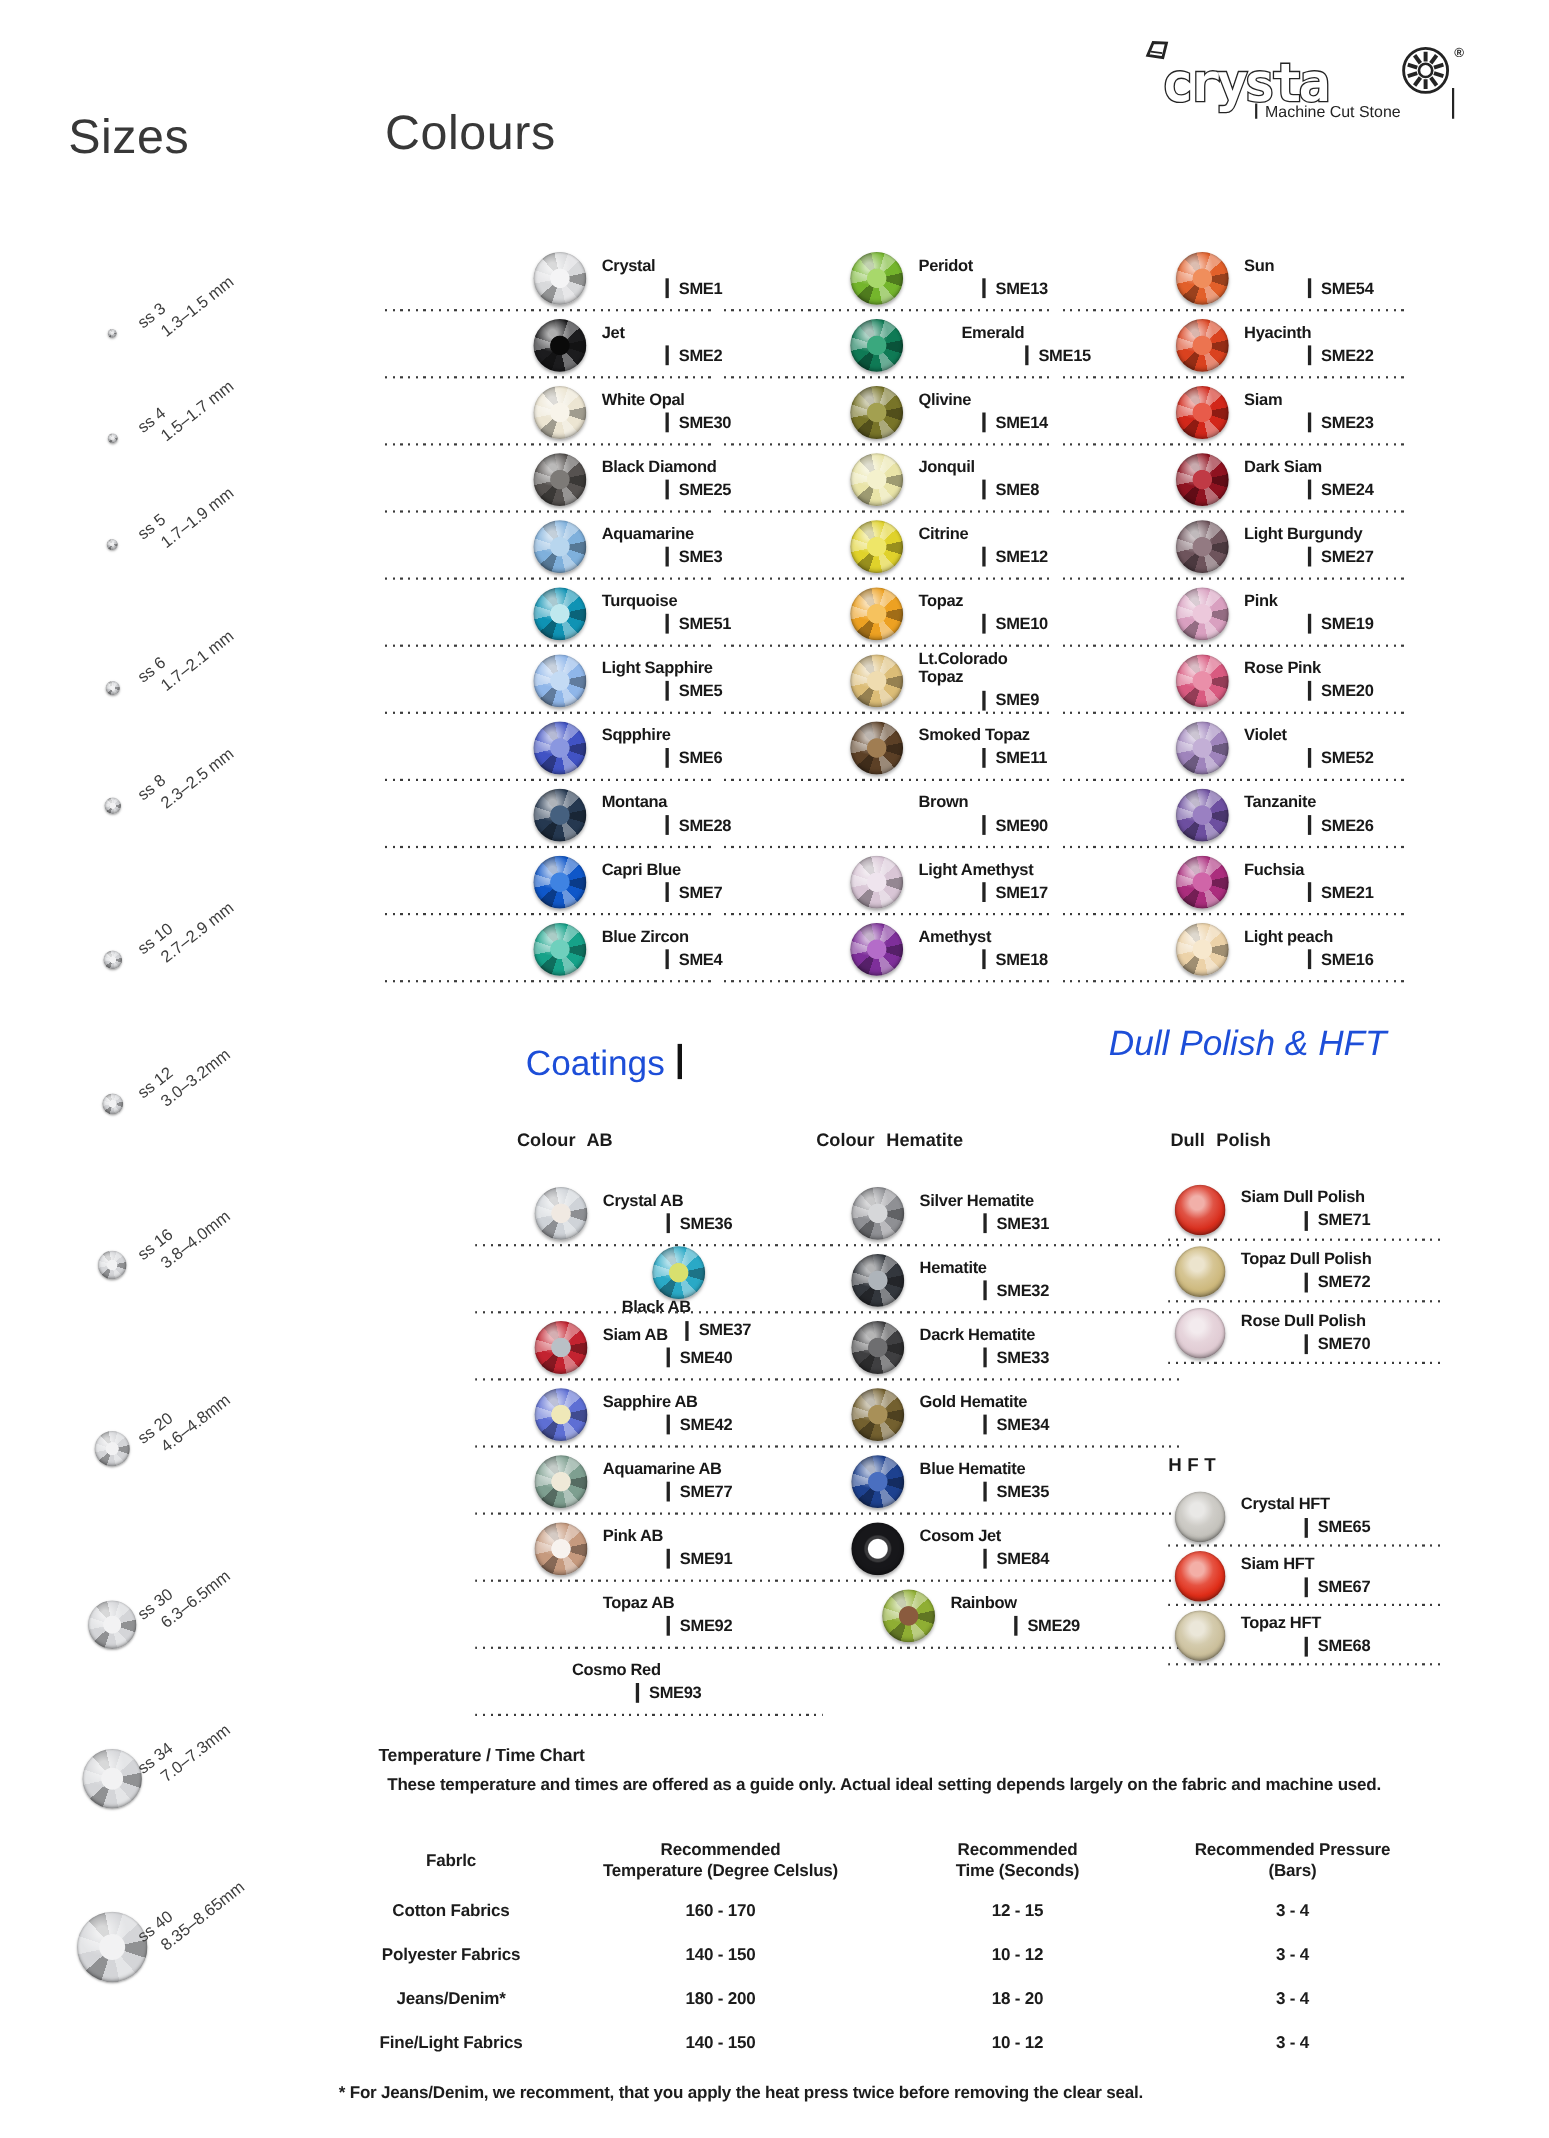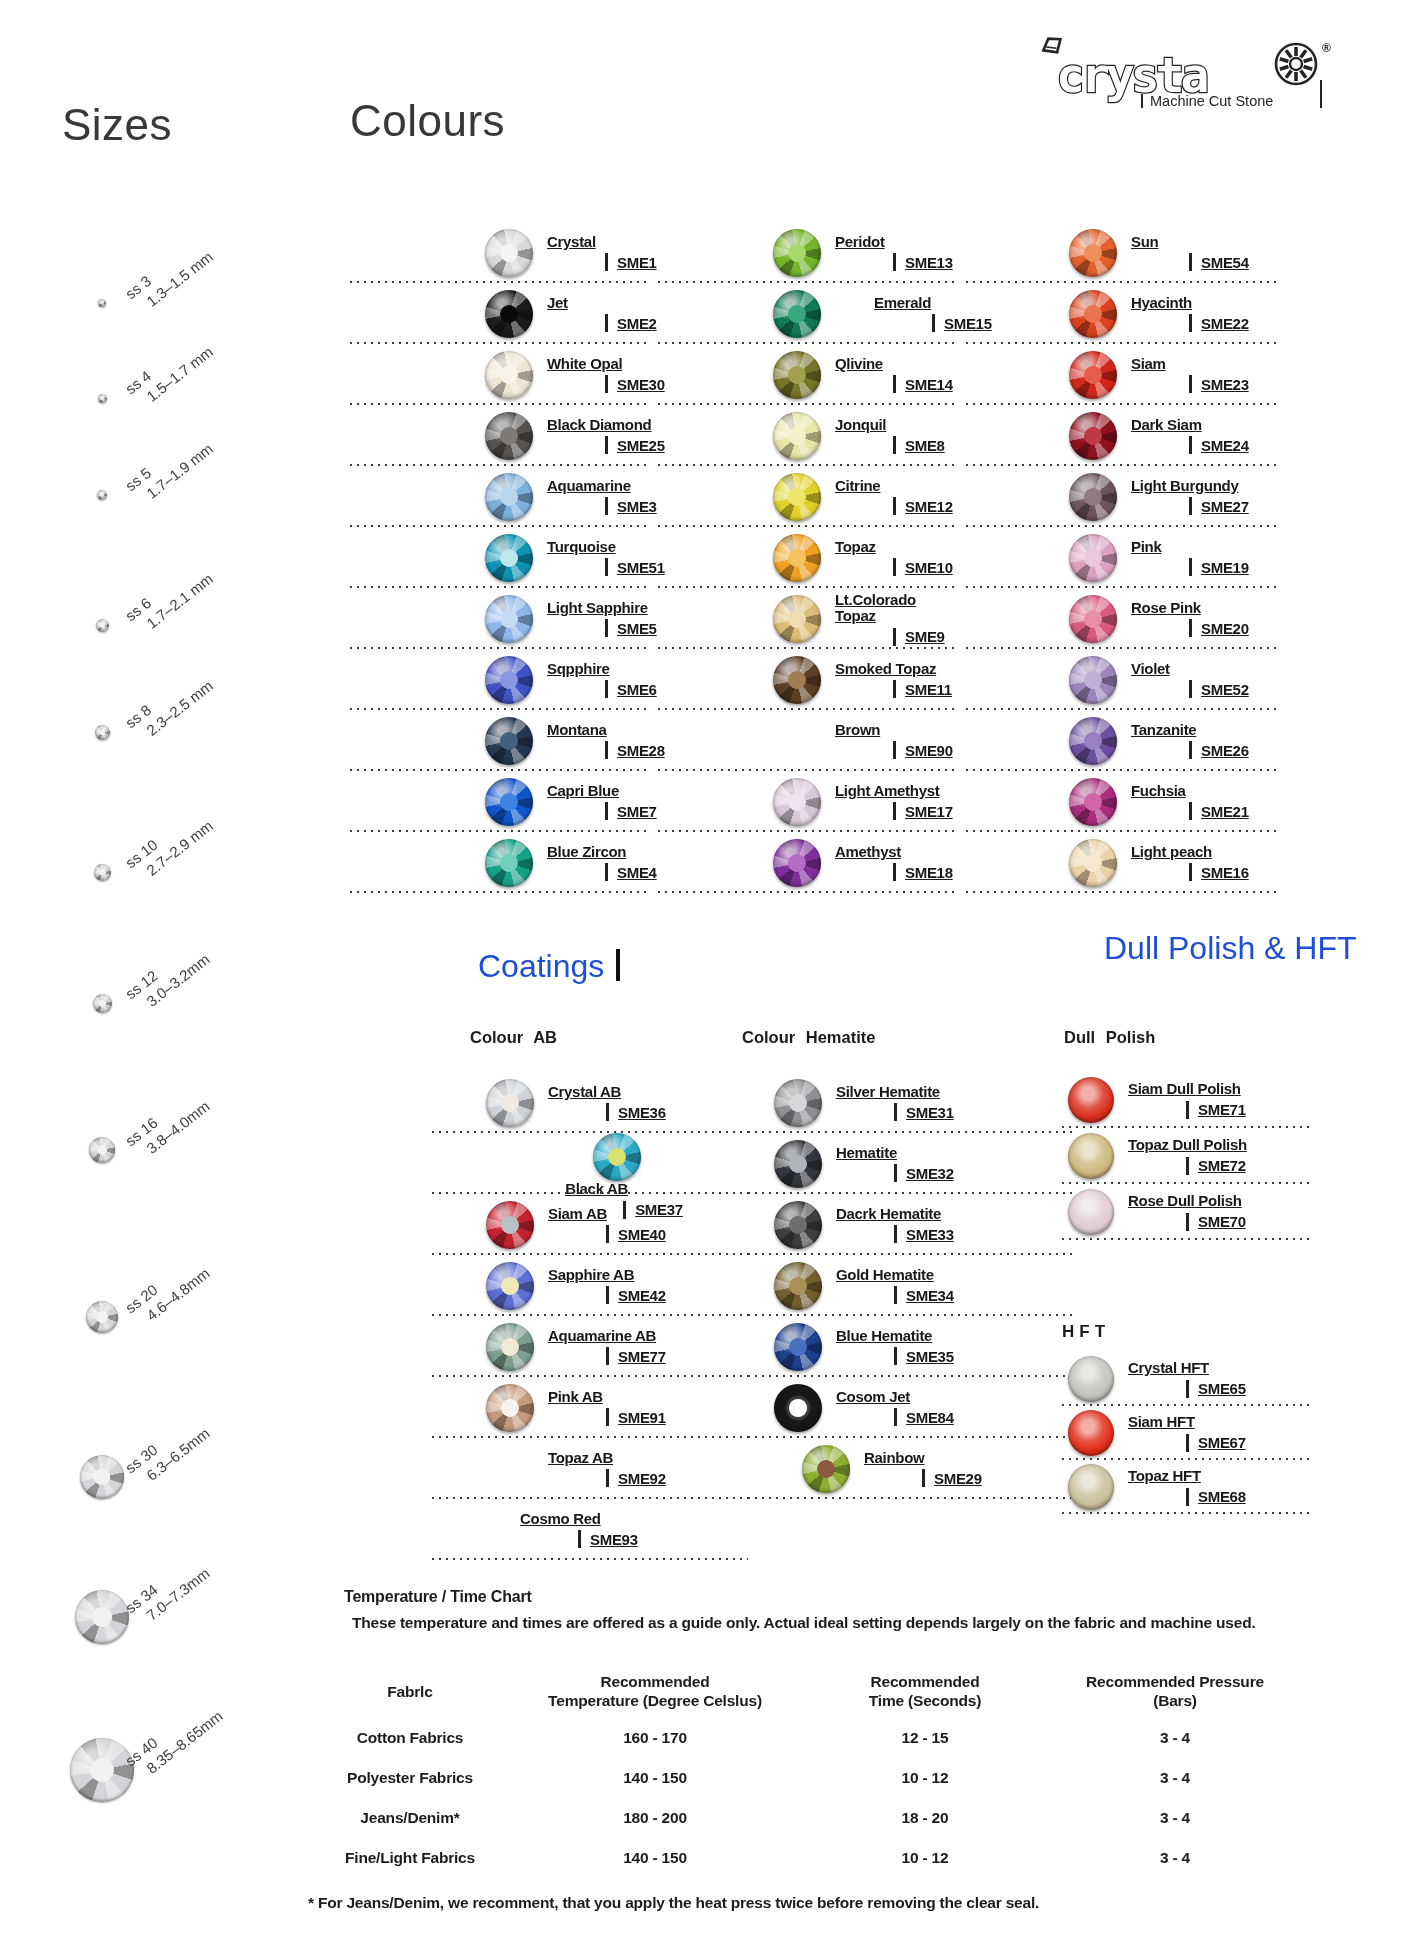--- a/index.html
+++ b/index.html
@@ -7,40 +7,40 @@
         font-family:"Liberation Sans",sans-serif;color:#1c1c1c;}
 
   
   .big-title{position:absolute;font-size:44px;font-weight:400;color:#383838;letter-spacing:.5px;}
   #sizes-title{left:62px;top:100px;}
   #colours-title{left:350px;top:96px;}
   .mid-title{position:absolute;font-size:32px;font-weight:400;color:#1d4ed8;}
   #coatings-title{left:478px;top:948px;}
   #coatings-title .cursor-bar{display:inline-block;width:4px;height:32px;background:#111;
         margin-left:12px;vertical-align:-4px;}
-  #dullhft-title{left:1104px;top:930px;}
+  #dullhft-title{left:1008px;top:930px;font-style:italic;}
 
   
   #logo{position:absolute;left:1030px;top:36px;width:330px;height:76px;}
   #logo text.brand{font-family:"DejaVu Sans Mono",monospace;font-weight:bold;font-size:48px;
         fill:#ffffff;stroke:#242424;stroke-width:2.4px;paint-order:stroke;letter-spacing:-4px;}
   #logo text.reg{font-size:12px;fill:#242424;font-weight:bold;}
   #logo text.tag{font-size:14.5px;fill:#242424;font-family:"Liberation Sans",sans-serif;}
 
   
   #sizes{position:absolute;left:40px;top:0;width:300px;height:1944px;}
   .size-item{position:absolute;left:0;top:0;width:300px;height:0;}
   .size-crystal{position:absolute;border-radius:50%;
         box-shadow:inset 0 -2px 3px rgba(0,0,0,.28), inset 0 0 2px rgba(0,0,0,.3), 0 1px 2px rgba(0,0,0,.35);}
   .size-label{position:absolute;font-size:15px;color:#3d3d3d;line-height:1.25;white-space:nowrap;
         transform:rotate(-38deg);transform-origin:left bottom;}
   .size-label .rng{margin-left:12px;}
 
   
-  .cgrid{position:absolute;display:grid;text-decoration:underline;}
+  .cgrid{position:absolute;display:grid;}
   #colours-grid{left:350px;top:222px;grid-template-columns:300px 300px 312px;column-gap:8px;grid-auto-rows:61px;}
   #coatings-grid{left:432px;top:1072px;grid-template-columns:316px 326px;grid-auto-rows:61px;}
   #dull-grid{left:1062px;top:1072px;grid-template-columns:250px;grid-auto-rows:56px;}
   #hft-grid{left:1062px;top:1352px;grid-template-columns:250px;grid-auto-rows:54px;}
 
   .cell{position:relative;display:flex;align-items:center;box-sizing:border-box;}
   .cell::after{content:"";position:absolute;left:0;right:0;bottom:0;height:2px;
         background:repeating-linear-gradient(90deg,#3a3a3a 0 2px,transparent 2px 7px);}
   .swatch{border-radius:50%;flex-shrink:0;
         box-shadow:inset 0 -2px 4px rgba(0,0,0,.3), inset 0 0 2px rgba(0,0,0,.35), 0 2px 3px rgba(0,0,0,.35);}

